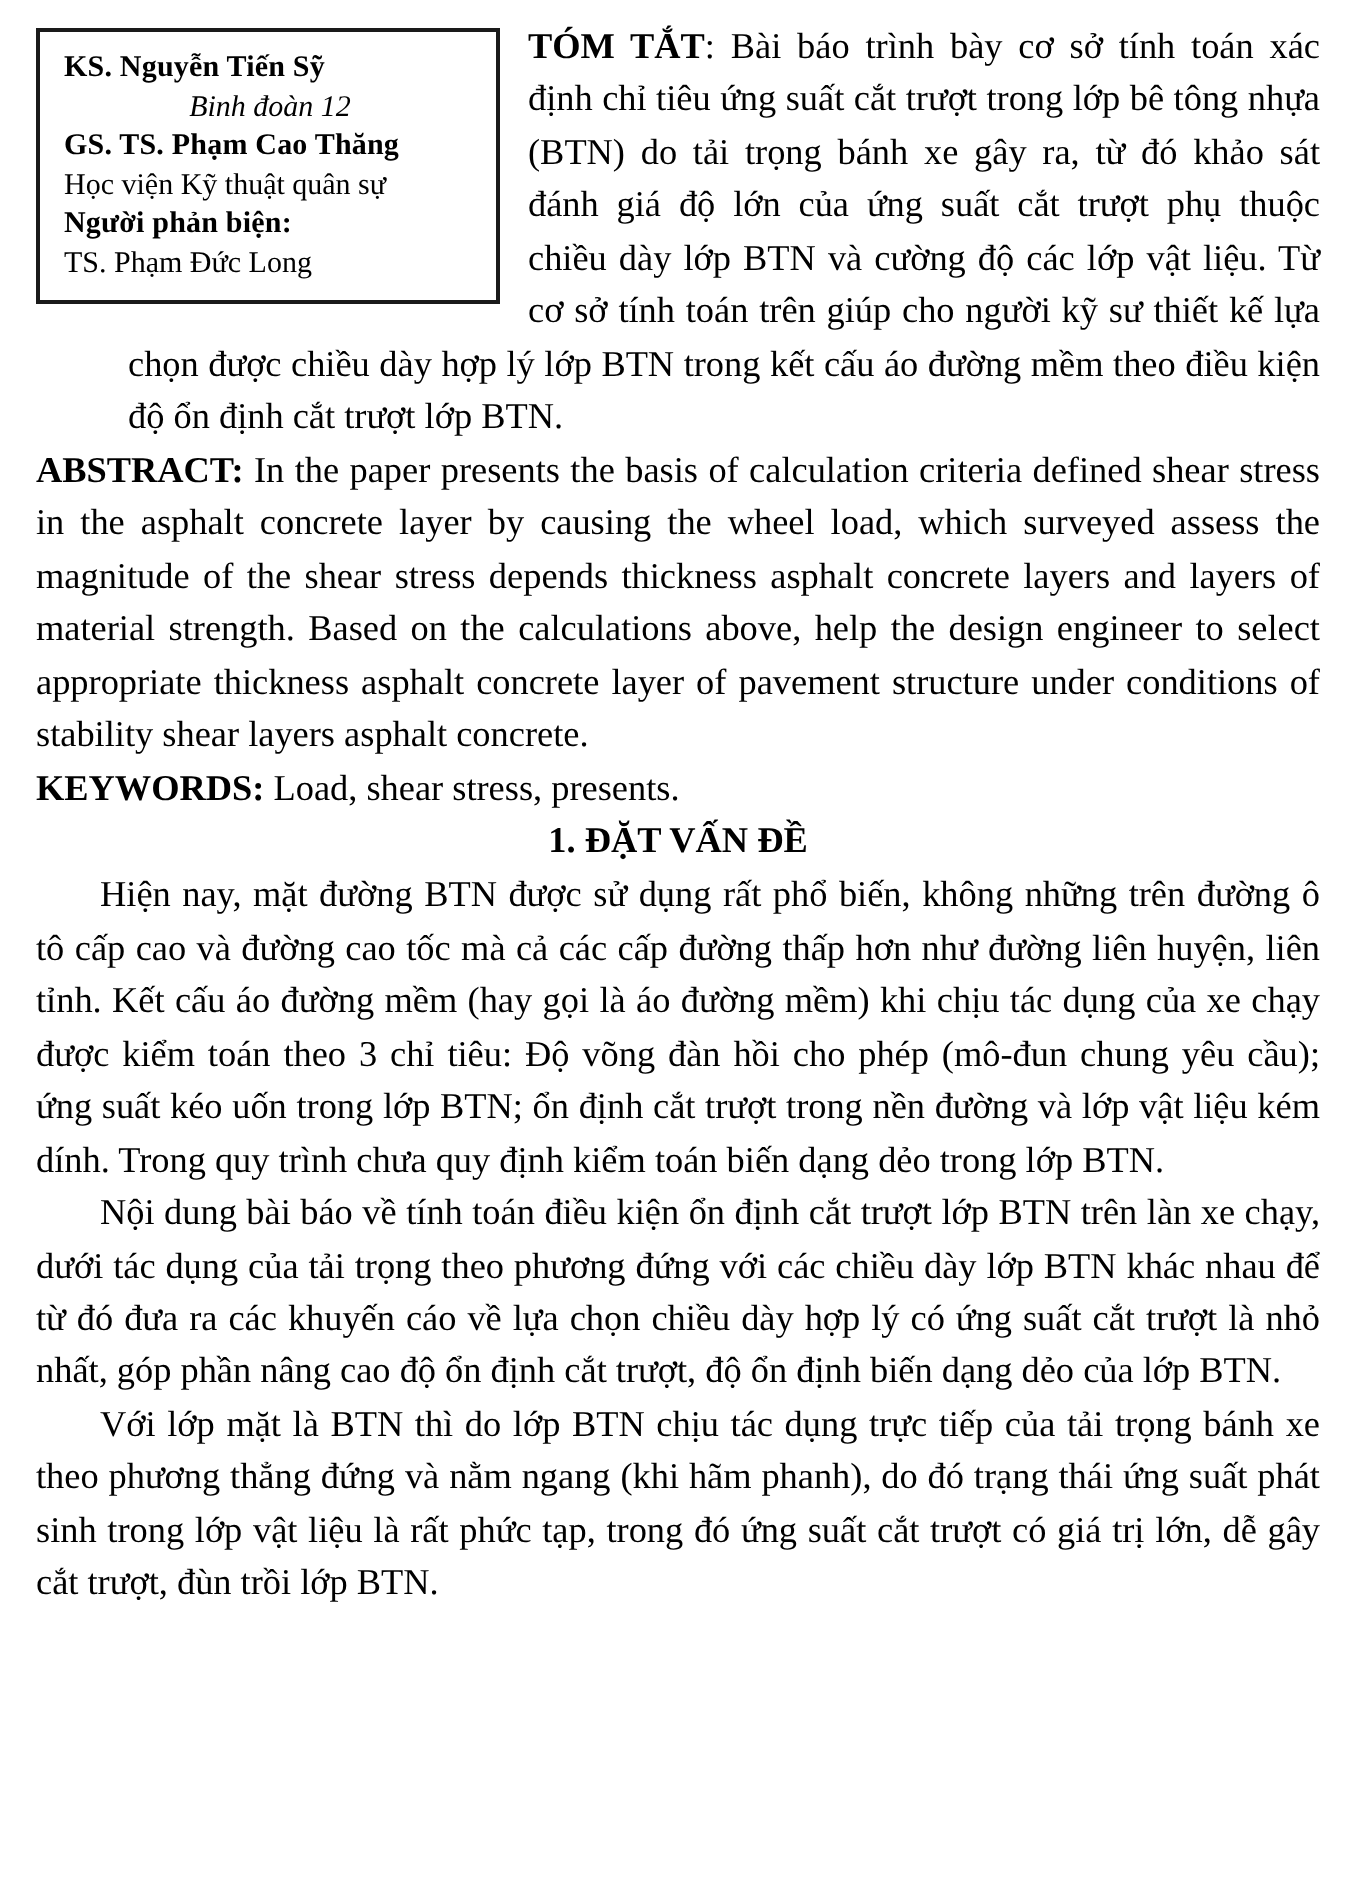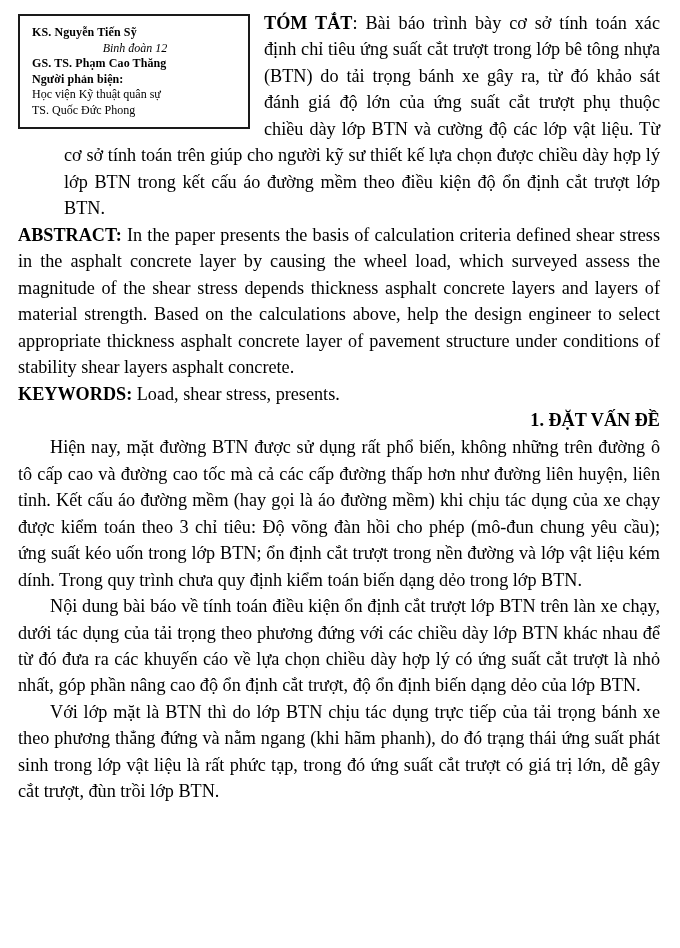--- a/index.html
+++ b/index.html
@@ -25,21 +25,21 @@
 
   
   .author-box {
     float: left;
     width: 232px;
     box-sizing: border-box;
     border: 2px solid #1a1a1a;
     padding: 9px 10px 8px 12px;
     margin: 4px 14px 2px 0;
     line-height: 1.30;
-    font-size: 12px;
+    font-size: 15px;
   }
   .author-box .ln {
     white-space: nowrap;
   }
   .author-box .bold {
     font-weight: bold;
     letter-spacing: 0.1px;
   }
   .author-box .ital {
     font-style: italic;
@@ -64,36 +64,36 @@
     text-indent: 32px;
   }
   .lbl {
     font-weight: bold;
   }
   .section-head {
     font-weight: bold;
     font-size: 18.2px;
     line-height: 1.42;
     margin: 1px 0 0 0;
-    text-align: right;
+    text-align: center;
   }
   .clearer { clear: both; height: 0; overflow: hidden; }
 </style>
 </head>
 <body>
 
 <div id="page">
 
   <div class="author-box">
     <div class="ln bold">KS. Nguyễn Tiến Sỹ</div>
     <div class="ln ital">Binh đoàn 12</div>
     <div class="ln bold">GS. TS.  Phạm Cao Thăng</div>
+    <div class="ln">Học viện Kỹ thuật quân sự</div>
     <div class="ln bold">Người phản biện:</div>
-    <div class="ln">Học viện Kỹ thuật quân sự</div>
-    <div class="ln">TS. Quốc Đức Phong</div>
+    <div class="ln">TS. Phạm Đức Long</div>
   </div>
 
   <p class="para abstract-vn"><span class="lbl">TÓM TẮT</span><span>: </span><span>Bài báo trình bày cơ sở tính toán xác định chỉ tiêu ứng suất cắt trượt trong lớp bê tông nhựa (BTN) do tải trọng bánh xe gây ra, từ đó khảo sát đánh giá độ lớn của ứng suất cắt trượt phụ thuộc chiều dày lớp BTN và cường độ các lớp vật liệu. Từ cơ sở tính toán trên giúp cho người kỹ sư thiết kế lựa chọn được chiều dày hợp lý lớp BTN trong kết cấu áo đường mềm theo điều kiện độ ổn định cắt trượt lớp BTN.</span></p>
 
   <div class="clearer"></div>
 
 
   <p class="para"><span class="lbl">ABSTRACT:</span><span> In the paper presents the basis of calculation criteria defined shear stress in the asphalt concrete layer by causing the wheel load, which surveyed assess the magnitude of the shear stress depends thickness asphalt concrete layers and layers of material strength. Based on the calculations above, help the design engineer to select appropriate thickness asphalt concrete layer of pavement structure under conditions of stability shear layers asphalt concrete.</span></p>
 
   <p class="para"><span class="lbl">KEYWORDS:</span><span> Load, shear stress, presents.</span></p>

